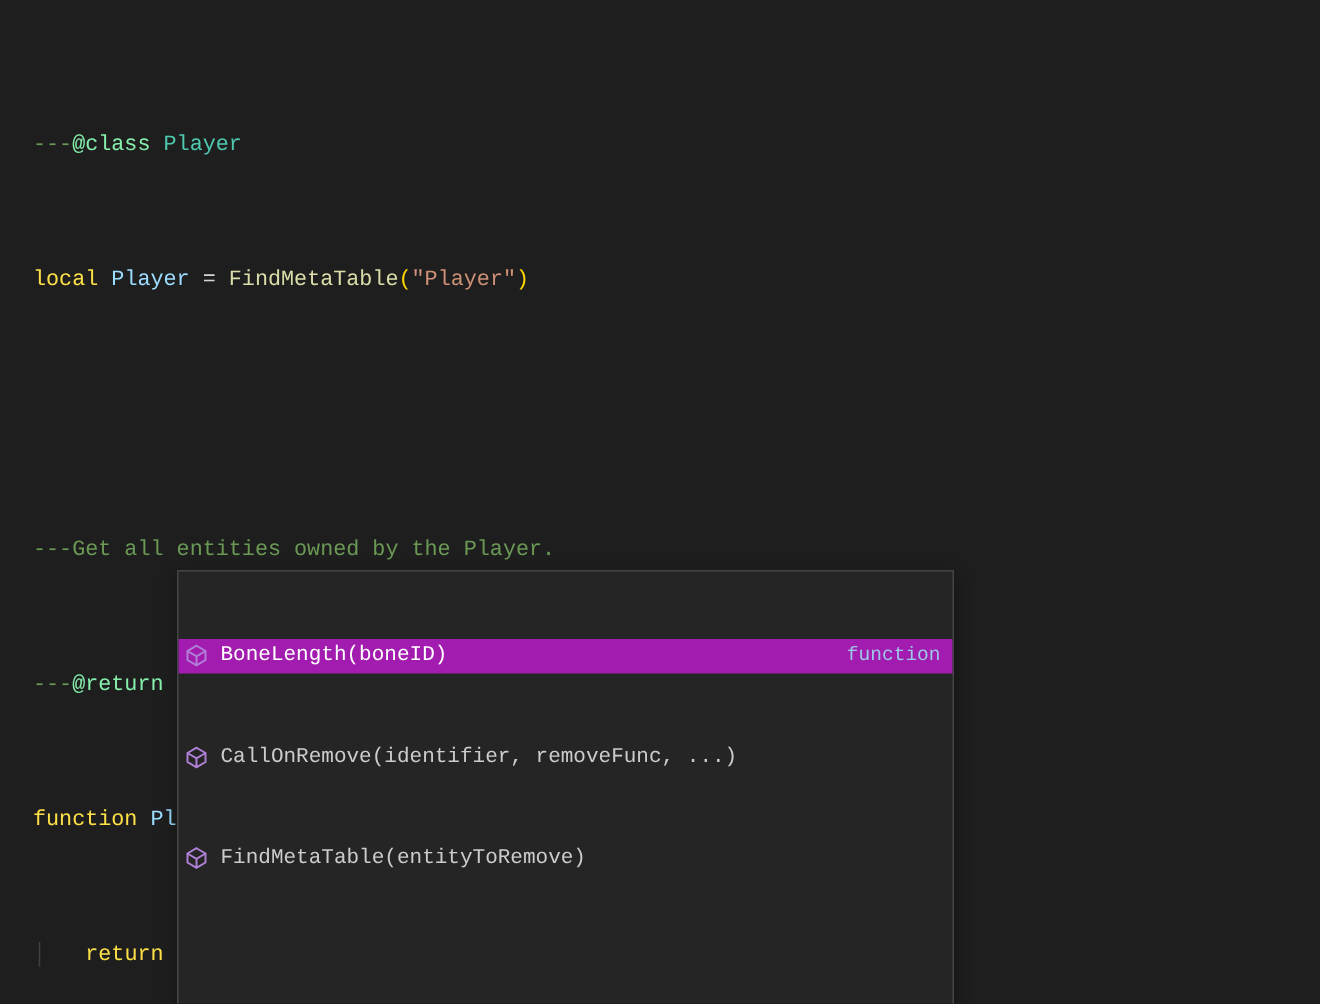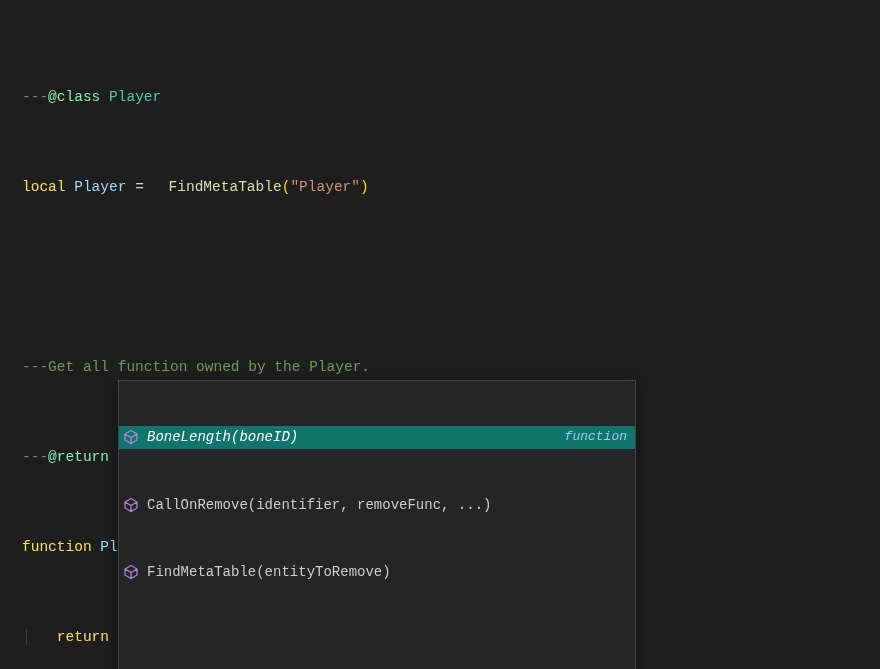--- a/index.html
+++ b/index.html
@@ -17,21 +17,21 @@
     position: relative;
     line-height: 22.5px;
     white-space: pre;
   }
   .line { height: 22.5px; }
   .tok-comment { color: #6a9955; }
   .tok-annot   { color: #86efac; }
   .tok-type    { color: #4ec9b0; }
   .tok-keyword { color: #fde047; }
   .tok-var     { color: #9cdcfe; }
-  .tok-func    { color: #dcdcaa; margin-left: 16px; }
+  .tok-func    { color: #dcdcaa; }
   .tok-string  { color: #ce9178; }
   .tok-punct   { color: #d4d4d4; }
   .tok-brace1  { color: #ffd700; }
   .tok-op      { color: #d4d4d4; }
   .indent-guide { color: #404040; }
 
   .autocomplete {
     position: absolute;
     border: 1px solid #454545;
     background: #252526;
@@ -42,23 +42,22 @@
   }
   .ac-item {
     display: flex;
     align-items: center;
     height: 22.5px;
     padding: 0 8px 0 4px;
     gap: 8px;
     white-space: nowrap;
   }
   .ac-item.selected {
-    background: #0f766e;
+    background: #a21caf;
     color: #ffffff;
-    font-style: italic;
   }
   .ac-item.selected .ac-hint { color: #9ec8e8; }
   .ac-icon {
     width: 16px; height: 16px;
     flex: 0 0 16px;
     display: flex; align-items: center; justify-content: center;
   }
   .ac-icon svg { width: 16px; height: 16px; }
   .ac-label { flex: 1 1 auto; overflow: hidden; text-overflow: ellipsis; }
   .ac-hint  { flex: 0 0 auto; color: #8a8a8a; font-size: 13px; }
@@ -67,21 +66,21 @@
 <body>
 
 <div class="editor">
   
   <div class="line"><span class="tok-comment">---</span><span class="tok-annot">@class</span><span class="tok-type"> Player</span></div>
   
   <div class="line"><span class="tok-keyword">local</span><span class="tok-var"> Player </span><span class="tok-op">= </span><span class="tok-func">FindMetaTable</span><span class="tok-brace1">(</span><span class="tok-string">"Player"</span><span class="tok-brace1">)</span></div>
   
   <div class="line"></div>
   
-  <div class="line"><span class="tok-comment">---Get all function owned by the Player.</span></div>
+  <div class="line"><span class="tok-comment">---Get all entities owned by the Player.</span></div>
   
   <div class="line"><span class="tok-comment">---</span><span class="tok-annot">@return</span><span class="tok-type"> Entity[]</span></div>
   
   <div class="line"><span class="tok-keyword">function</span><span class="tok-var"> Player</span><span class="tok-punct">:</span><span class="tok-func">GetOwnedEntities</span><span class="tok-brace1">()</span></div>
   
   <div class="line"><span class="indent-guide">│   </span><span class="tok-keyword">return</span><span class="tok-var"> ents</span><span class="tok-punct">.</span><span class="tok-func">GetAll</span><span class="tok-brace1">()</span><span class="tok-comment"> -- Example getter.</span></div>
   
   
   
   

